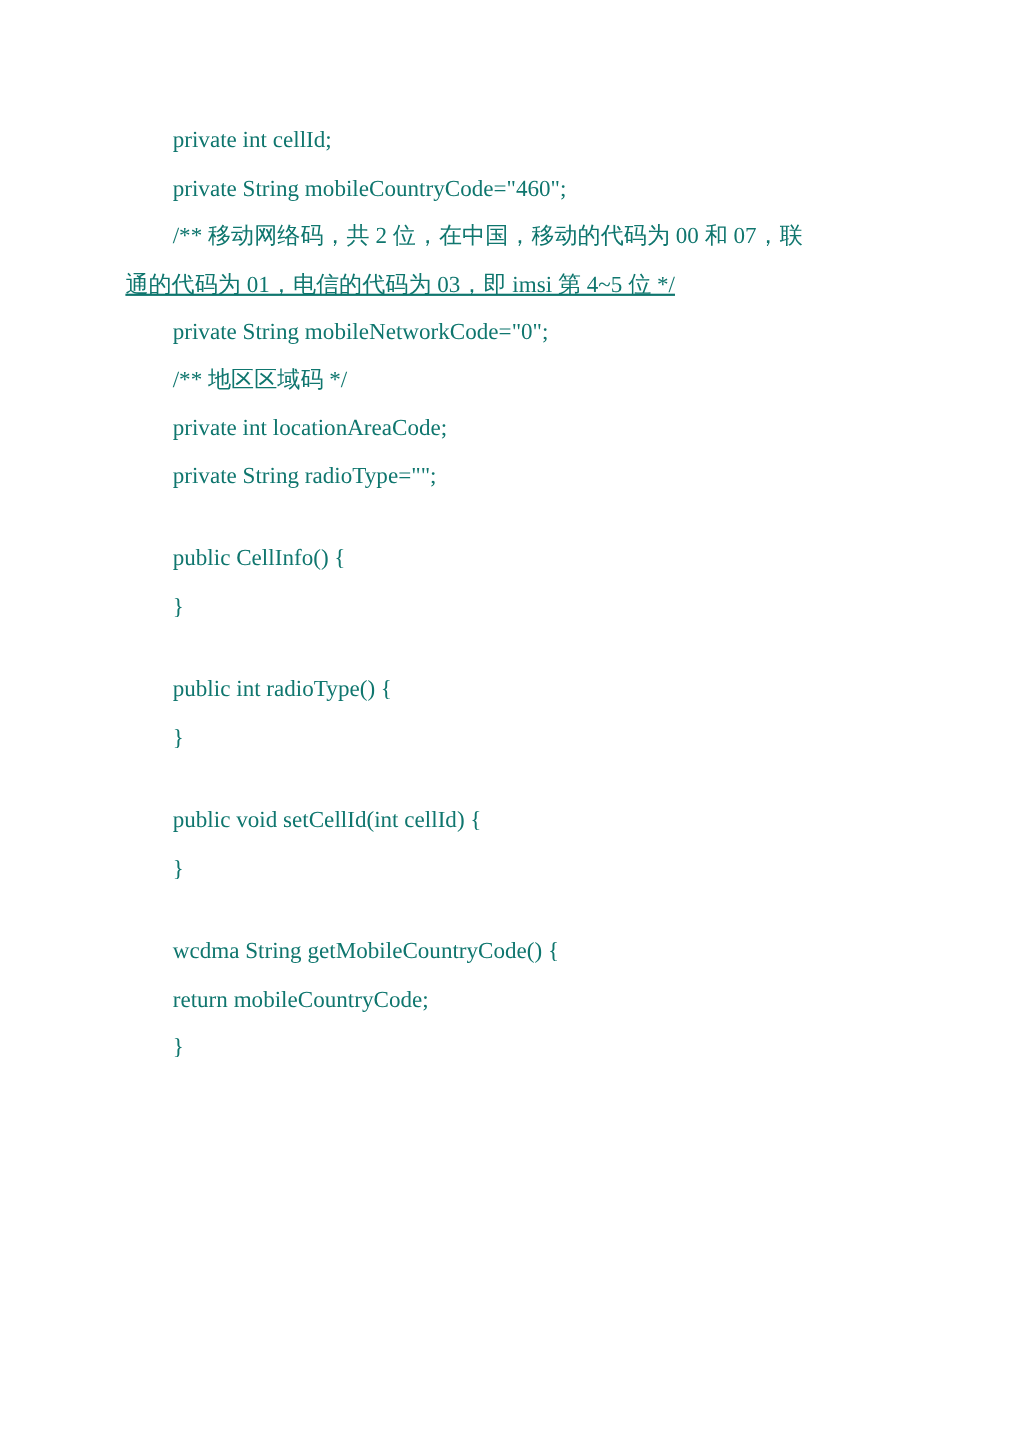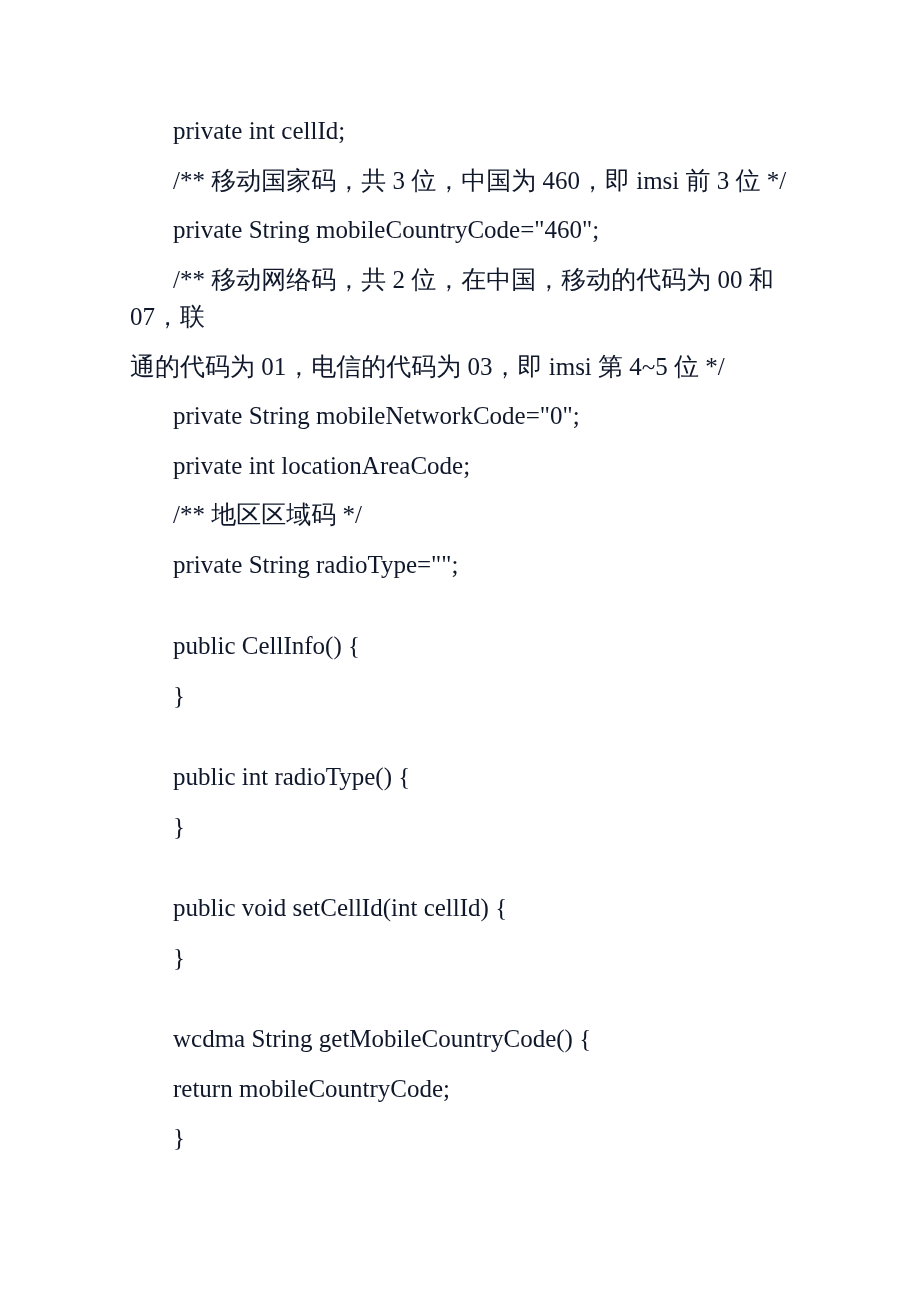--- a/index.html
+++ b/index.html
@@ -29,48 +29,47 @@
     letter-spacing: 1px;
     font-family: Arial, sans-serif;
     z-index: 0;
     white-space: nowrap;
   }
   .content {
     position: relative;
     z-index: 1;
   }
   .line {
-    font-size: 25px;
-    color: #0f172a;
+    font-size: 21px;
+    color: #0f766e;
     line-height: 1.5;
     margin-bottom: 12px;
     text-indent: 43px;
     word-break: break-word;
-    margin-left: 16px;
   }
   .noindent {
     text-indent: 0;
+    text-decoration: underline;
   }
   .spacer {
     height: 32px;
   }
 </style>
 </head>
 <body>
 
 <div class="page">
   <div class="content">
     <div class="line">private int cellId;</div>
-    <div class="line">/** 移动国家码，共 3 位，中国为 460，即 imsi 前 3 位 */</div>
     <div class="line">private String mobileCountryCode="460";</div>
     <div class="line">/** 移动网络码，共 2 位，在中国，移动的代码为 00 和 07，联</div>
     <div class="line noindent">通的代码为 01，电信的代码为 03，即 imsi 第 4~5 位 */</div>
     <div class="line">private String mobileNetworkCode="0";</div>
+    <div class="line">/** 地区区域码 */</div>
     <div class="line">private int locationAreaCode;</div>
-    <div class="line">/** 地区区域码 */</div>
     <div class="line">private String radioType="";</div>
     <div class="spacer"></div>
     <div class="line">public CellInfo() {</div>
     <div class="line">}</div>
     <div class="spacer"></div>
     <div class="line">public int radioType() {</div>
     <div class="line">}</div>
     <div class="spacer"></div>
     <div class="line">public void setCellId(int cellId) {</div>
     <div class="line">}</div>

